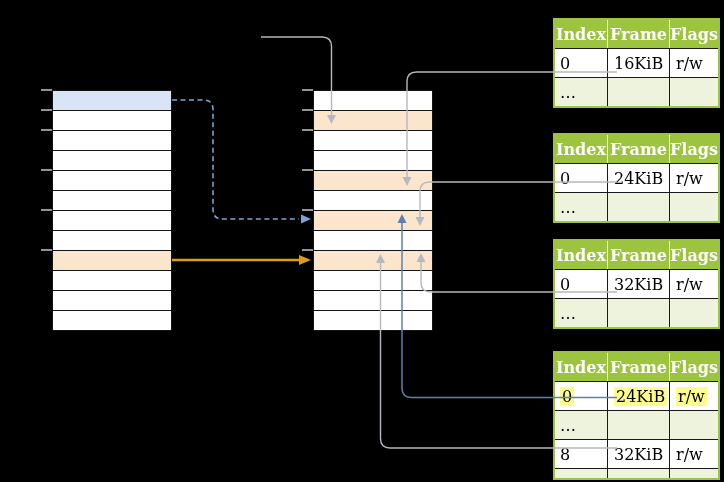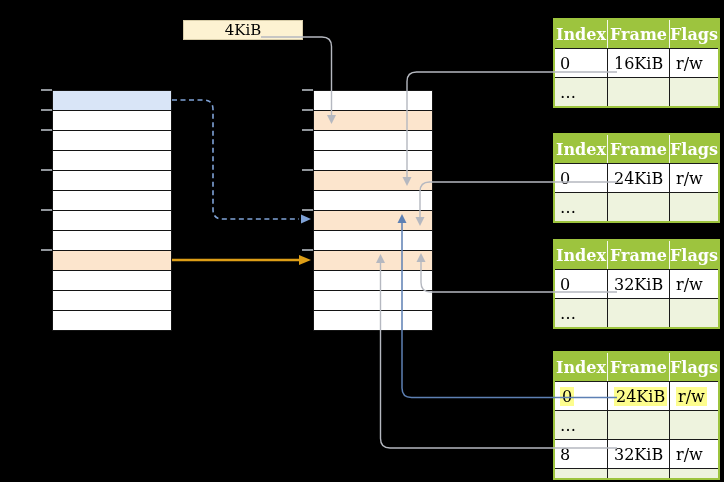--- a/index.html
+++ b/index.html
@@ -43,23 +43,20 @@
   .frow.cliprow{height:29px;}
   .frow.cliprow .cell{align-items:flex-start;line-height:12px;padding-top:1px;}
   .hl{padding:0 2px;}
   .strip{position:absolute;left:553px;width:167px;height:2px;}
   svg.overlay{position:absolute;left:0;top:0;z-index:5;pointer-events:none;}
 </style>
 </head>
 <body>
 
 <div class="stage" style="background: rgb(0, 0, 0);">
-  <div class="label-box" id="labelBox" style="background: rgb(253, 242, 210);">
-    <span>4KiB</span>
-  </div>
   <div id="memLayer">
       <div class="memrow" style="left: 52px; top: 90px; width: 120px; height: 21px; background: rgb(217, 229, 247);"></div>
       <div class="memrow" style="left: 52px; top: 110px; width: 120px; height: 21px; background: rgb(255, 255, 255);"></div>
       <div class="memrow" style="left: 52px; top: 130px; width: 120px; height: 21px; background: rgb(255, 255, 255);"></div>
       <div class="memrow" style="left: 52px; top: 150px; width: 120px; height: 21px; background: rgb(255, 255, 255);"></div>
       <div class="memrow" style="left: 52px; top: 170px; width: 120px; height: 21px; background: rgb(255, 255, 255);"></div>
       <div class="memrow" style="left: 52px; top: 190px; width: 120px; height: 21px; background: rgb(255, 255, 255);"></div>
       <div class="memrow" style="left: 52px; top: 210px; width: 120px; height: 21px; background: rgb(255, 255, 255);"></div>
       <div class="memrow" style="left: 52px; top: 230px; width: 120px; height: 21px; background: rgb(255, 255, 255);"></div>
       <div class="memrow" style="left: 52px; top: 250px; width: 120px; height: 21px; background: rgb(252, 229, 205);"></div>

